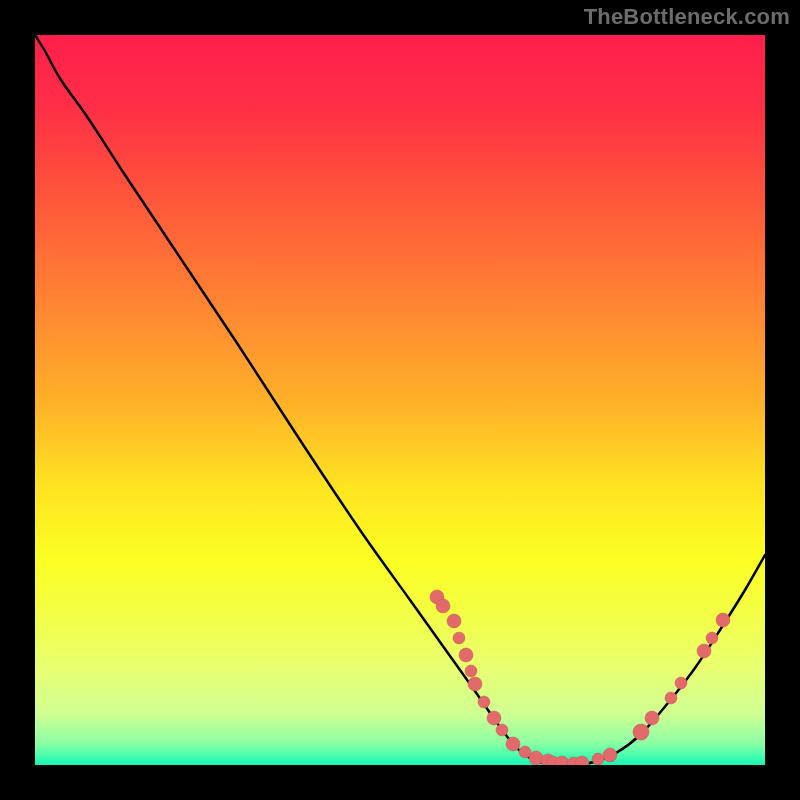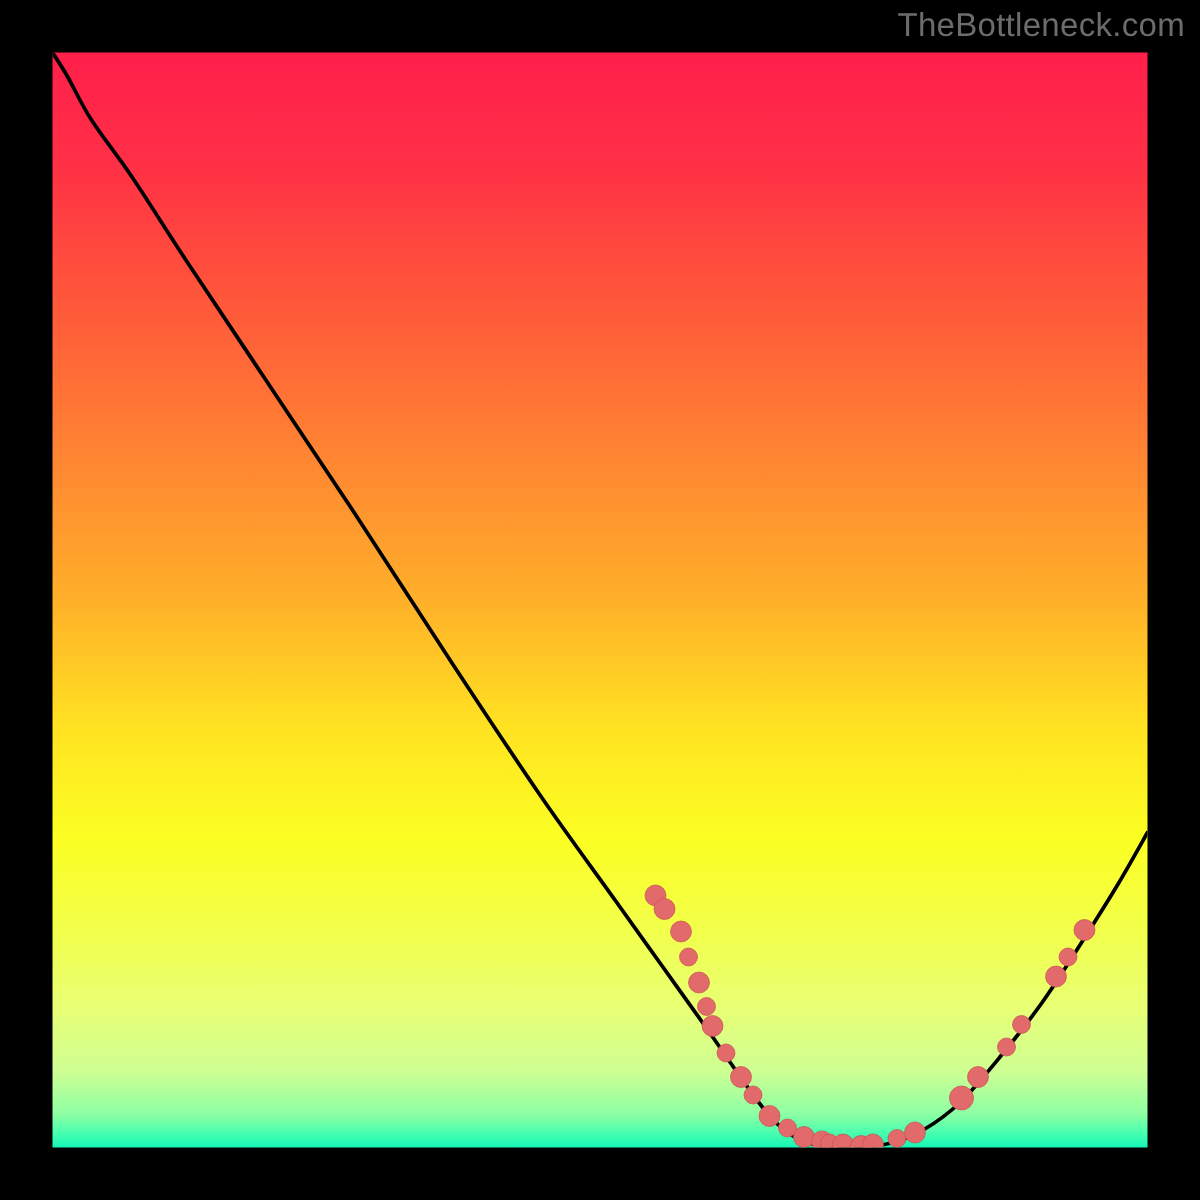--- a/index.html
+++ b/index.html
@@ -16,21 +16,21 @@
     top: 0;
     width: 800px;
     height: 800px;
   }
   .attribution {
     position: absolute;
     top: 4px;
     right: 10px;
     font-family: Arial, Helvetica, sans-serif;
     font-size: 22px;
-    font-weight: 400;
+    font-weight: 700;
     color: #6c6c6c;
     letter-spacing: 0.2px;
     text-align: center;
   }
   svg {
     display: block;
   }
 </style>
 </head>
 <body>

